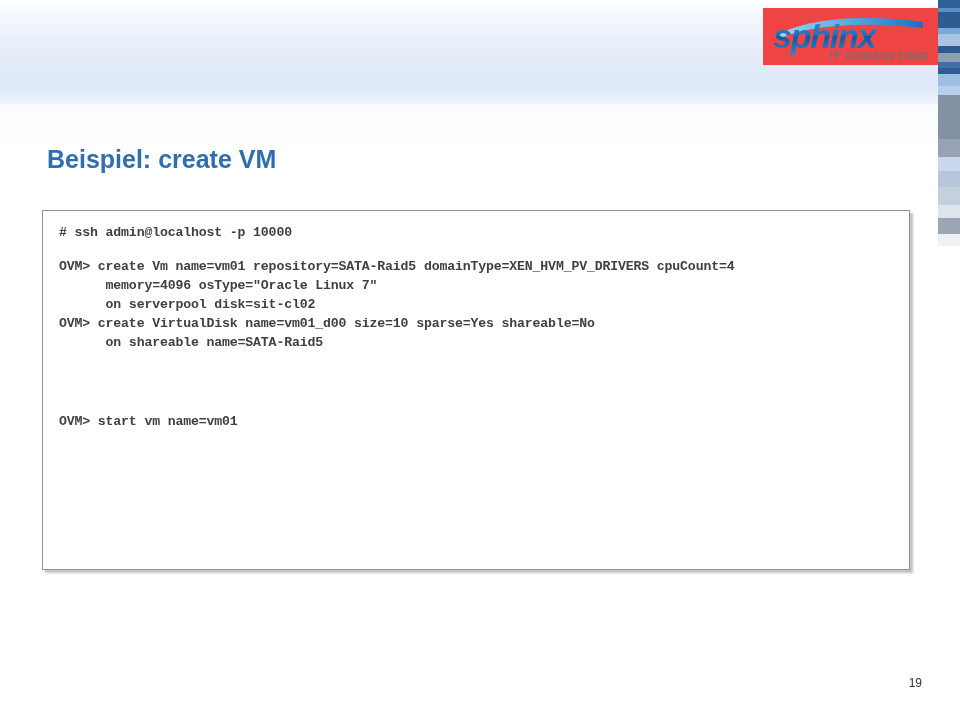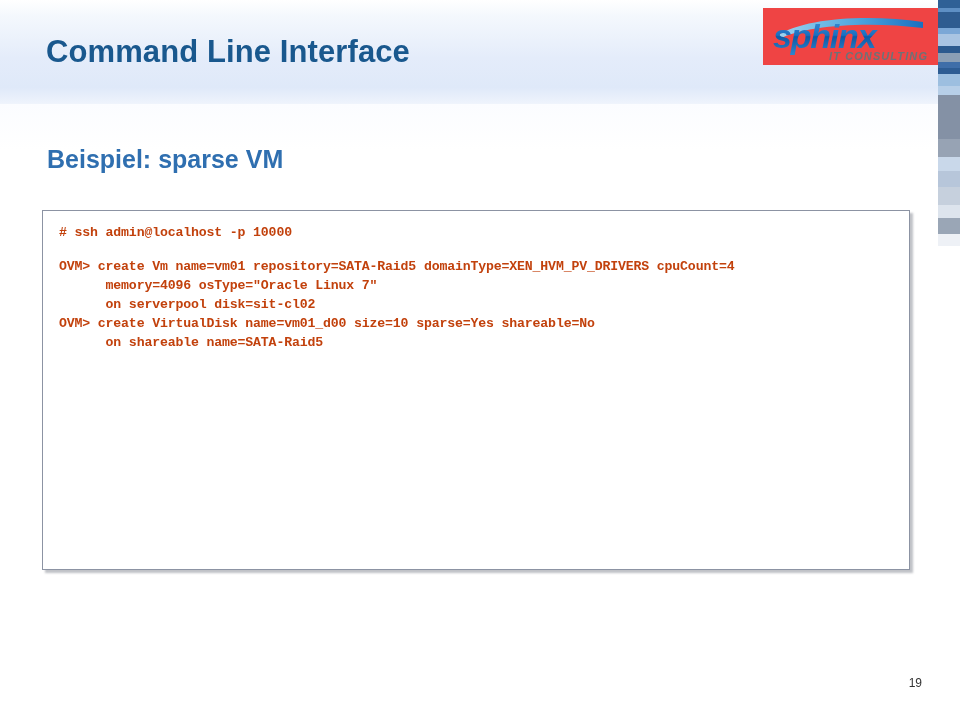--- a/index.html
+++ b/index.html
@@ -106,21 +106,21 @@
     background: #ffffff;
     border: 1px solid #8c93a3;
     box-shadow: 3px 3px 2px rgba(60,65,80,0.32);
     box-sizing: border-box;
     padding: 12px 0 0 0;
   }
   .code-inner {
     font-family: "Liberation Mono", "DejaVu Sans Mono", monospace;
     font-size: 13.2px;
     line-height: 19px;
-    color: #c2410c;
+    color: #404040;
     padding: 0 10px 0 16px;
     font-weight: bold;
   }
   .code-line {
     white-space: pre;
     letter-spacing: -0.15px;
   }
   .gap-sm { height: 12px; }
   .gap-md { height: 15px; }
 
@@ -157,21 +157,20 @@
       <div class="stripe" style="top: 95px; height: 44px; background: rgb(132, 145, 165);"></div>
       <div class="stripe" style="top: 139px; height: 18px; background: rgb(151, 163, 180);"></div>
       <div class="stripe" style="top: 157px; height: 14px; background: rgb(201, 216, 234);"></div>
       <div class="stripe" style="top: 171px; height: 16px; background: rgb(183, 198, 218);"></div>
       <div class="stripe" style="top: 187px; height: 18px; background: rgb(198, 208, 221);"></div>
       <div class="stripe" style="top: 205px; height: 13px; background: rgb(221, 228, 237);"></div>
       <div class="stripe" style="top: 218px; height: 16px; background: rgb(154, 166, 182);"></div>
       <div class="stripe" style="top: 234px; height: 12px; background: rgb(238, 241, 246);"></div>
     </div>
 
-  <div class="slide-title">Command Line Interface</div>
 
   <div class="logo-box">
     <svg class="logo-svg" width="175" height="57" viewBox="0 0 175 57">
       <defs>
         <linearGradient id="swoosh" x1="0" y1="0" x2="1" y2="0">
           <stop offset="0%" stop-color="#9fd4ef"></stop>
           <stop offset="55%" stop-color="#4ea6dd"></stop>
           <stop offset="100%" stop-color="#1a6fc0"></stop>
         </linearGradient>
         <linearGradient id="wordgrad" x1="0" y1="0" x2="0" y2="1">
@@ -183,34 +182,35 @@
       </defs>
 
       <path d="M14 28 C 40 10, 105 6, 160 14 L 160 20 C 106 13, 42 17, 16 31 Z" fill="url(#swoosh)"></path>
 
       <text x="10" y="40" font-family="'Liberation Sans', sans-serif" font-size="34" font-weight="bold" font-style="italic" fill="url(#wordgrad)" letter-spacing="-1.2">sphinx</text>
 
       <text x="66" y="52" font-family="'Liberation Sans', sans-serif" font-size="11" font-weight="bold" font-style="italic" fill="#6d7277" letter-spacing="1.1">IT CONSULTING</text>
     </svg>
   </div>
 
-  <div class="subtitle">Beispiel: sparse VM</div>
+  <div class="subtitle">Beispiel: create VM</div>
 
   <div class="code-box">
     <div class="code-inner">
         <div class="code-line"># ssh admin@localhost -p 10000</div>
         <div class="gap-md"></div>
         <div class="code-line">OVM&gt; create Vm name=vm01 repository=SATA-Raid5 domainType=XEN_HVM_PV_DRIVERS cpuCount=4</div>
         <div class="code-line">      memory=4096 osType="Oracle Linux 7"</div>
         <div class="code-line">      on serverpool disk=sit-cl02</div>
         <div class="code-line">OVM&gt; create VirtualDisk name=vm01_d00 size=10 sparse=Yes shareable=No</div>
         <div class="code-line">      on shareable name=SATA-Raid5</div>
         <div class="gap-sm"></div>
         <div class="gap-sm"></div>
         <div class="gap-sm"></div>
         <div class="gap-sm"></div>
         <div class="gap-sm"></div>
+        <div class="code-line">OVM&gt; start vm name=vm01</div>
       </div>
   </div>
 
   <div class="page-number">19</div>
 
 </div>
 
 </body></html>

